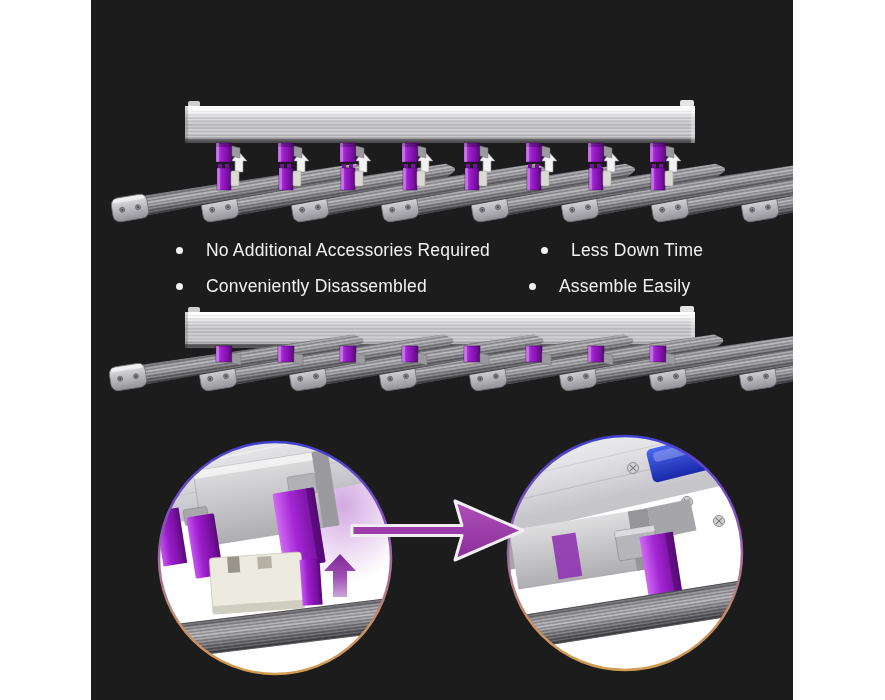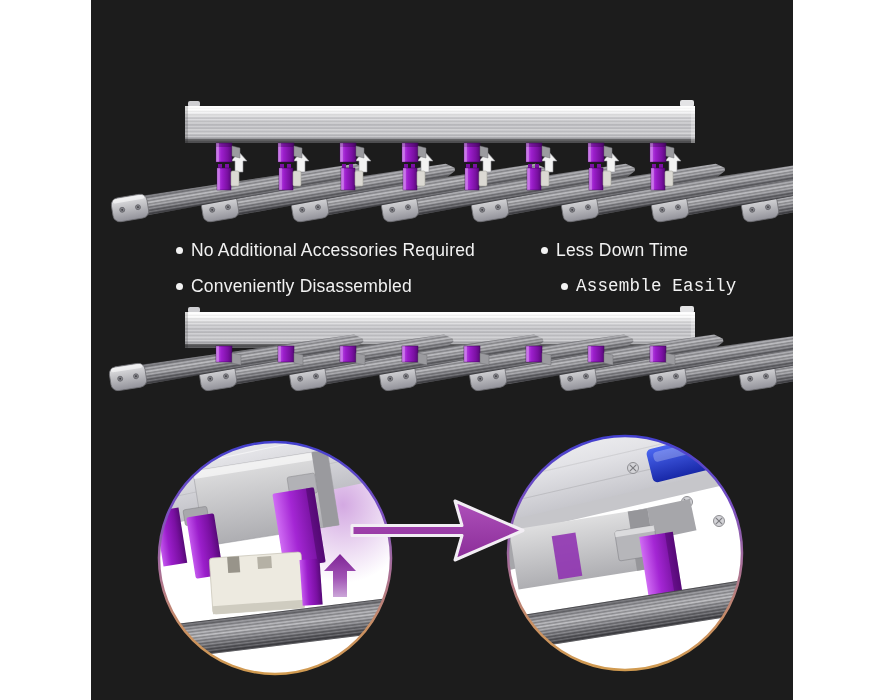--- a/index.html
+++ b/index.html
@@ -8,29 +8,29 @@
     background:var(--page-background,#ffffff);
     font-family:"Liberation Sans",sans-serif;
   }
   .stage{
     position:absolute;left:91px;top:0;width:702px;height:700px;
     background:var(--panel-background,#1c1c1c);
     overflow:hidden;
   }
   .stage svg{position:absolute;left:0;top:0;}
   .feature{
-    position:absolute;display:flex;align-items:center;gap:8px;
+    position:absolute;display:flex;align-items:center;gap:23px;
     color:var(--text,#f2f2f2);font-size:17.5px;font-weight:500;
     letter-spacing:.2px;line-height:22px;white-space:nowrap;
   }
   .dot{width:7px;height:7px;border-radius:50%;background:var(--text,#f2f2f2);flex:0 0 auto;}
   .f1{left:85px;top:239px;}
   .f2{left:85px;top:275px;}
   .f3{left:450px;top:239px;text-align:center;}
-  .f4{left:470px;top:275px;font-family:Liberation Mono, monospace;}
+  .f4{left:438px;top:275px;}
 </style>
 </head>
 <body>
 
 <div class="stage">
   <svg width="702" height="700" viewBox="0 0 702 700">
     <defs>
       <linearGradient id="railGrad" x1="0" y1="0" x2="0" y2="1">
         <stop offset="0" stop-color="#fafafa"></stop>
           <stop offset=".12" stop-color="#ffffff"></stop>

